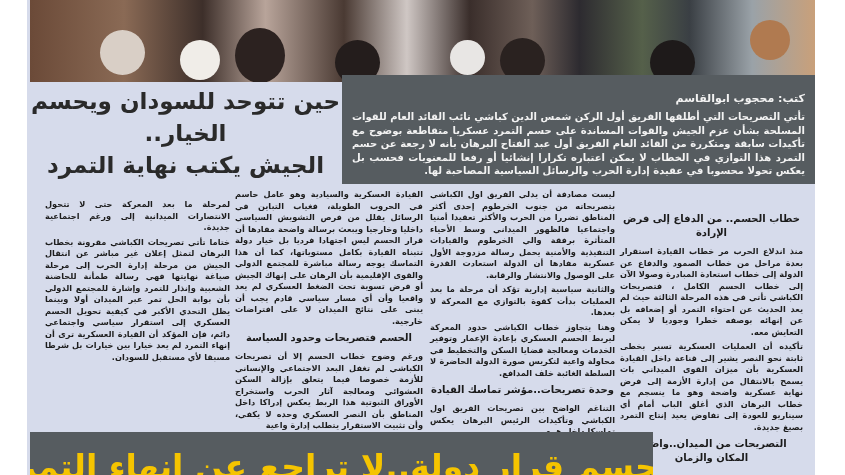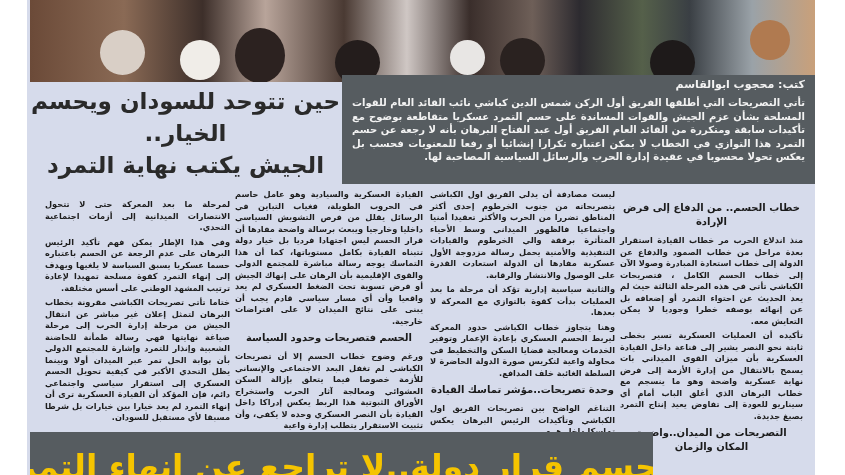--- a/index.html
+++ b/index.html
@@ -26,36 +26,36 @@
       display: flex; flex-direction: column; justify-content: center; align-items: center;
     }
     .headline-line {
       font-family: "DejaVu Sans", sans-serif; font-weight: bold;
       font-size: 23px; line-height: 32px; color: #2a2a2a;
     }
 
     
     .lead-box {
       position: absolute; left: 342px; top: 75px; width: 473px; height: 109px;
-      background: #565c60; color: #f2f2f2; padding: 2px 10px 4px 10px;
+      background: #565c60; color: #f2f2f2; padding: 16px 10px 4px 10px;
     }
     .lead-byline { font-size: 11px; font-weight: bold; line-height: 16px; margin-bottom: 3px; }
     .lead-text { font-size: 10px; font-weight: bold; line-height: 13.6px; text-align: justify; }
 
     
     .col {
       position: absolute; top: 189px; font-size: 8.2px; line-height: 11.5px;
       color: #1e1e1e; text-align: justify; font-weight: bold;
     }
     .col p { margin-bottom: 3px; }
     .subhead {
       font-size: 10px; font-weight: bold; text-align: center; line-height: 14px;
       margin: 4px 0 6px 0; color: #1a1a1a;
     }
-    .col1 { left: 620px; width: 183px; top: 197px; }
+    .col1 { left: 620px; width: 183px; top: 208px; }
     .col2 { left: 430px; width: 185px; }
     .col3 { left: 235px; width: 188px; }
     .col4 { left: 45px; width: 185px; top: 199px; }
 
     
     .banner {
       position: absolute; left: 30px; top: 432px; width: 623px; height: 43px;
       background: #565c60; display: flex; align-items: flex-end; justify-content: center;
       overflow: hidden;
     }
@@ -101,24 +101,23 @@
   <p>ليست مصادفة أن يدلي الفريق اول الكباشي بتصريحاته من جنوب الخرطوم إحدى أكثر المناطق تضررا من الحرب والأكثر تعقيدا أمنيا واجتماعيا فالظهور الميداني وسط الأحياء المتأثرة برفقة والي الخرطوم والقيادات التنفيذية والأمنية يحمل رسالة مزدوجة الأول عسكرية مفادها أن الدولة استعادت القدرة على الوصول والانتشار والرقابة.</p>
   <p>والثانية سياسية إدارية تؤكد أن مرحلة ما بعد العمليات بدأت كقوة بالتوازي مع المعركة لا بعدها.</p>
   <p>وهنا يتجاوز خطاب الكباشي حدود المعركة ليربط الحسم العسكري بإعادة الإعمار وتوفير الخدمات ومعالجة قضايا السكن والتخطيط في محاولة واعية لتكريس صورة الدولة الحاضرة لا السلطة الغائبة خلف المدافع.</p>
   <div class="subhead">وحدة تصريحات..مؤشر تماسك القيادة</div>
   <p>التناغم الواضح بين تصريحات الفريق اول الكباشي وتأكيدات الرئيس البرهان يعكس تماسكا داخل هرم</p>
 </div>
 
 <div class="col col3">
   <p>القيادة العسكرية والسيادية وهو عامل حاسم في الحروب الطويلة، فغياب التباين في الرسائل يقلل من فرص التشويش السياسي داخليا وخارجيا ويبعث برسالة واضحة مفادها أن قرار الحسم ليس اجتهادا فرديا بل خيار دولة تتبناه القيادة بكامل مستوياتها، كما أن هذا التماسك يوجه رسالة مباشرة للمجتمع الدولي والقوى الإقليمية بأن الرهان على إنهاك الجيش أو فرض تسوية تحت الضغط العسكري لم يعد واقعيا وأن أي مسار سياسي قادم يجب أن يبنى على نتائج الميدان لا على افتراضات خارجية.</p>
   <div class="subhead">الحسم فتصريحات وحدود السياسة</div>
-  <p>ورغم وضوح خطاب الحسم إلا أن تصريحات الكباشي لم تغفل البعد الاجتماعي والإنساني للأزمة خصوصا فيما يتعلق بإزالة السكن العشوائي ومعالجة آثار الحرب واستخراج الأوراق الثبوتية هذا الربط يعكس إدراكا داخل القيادة بأن النصر العسكري وحده لا يكفي، وأن تثبيت الاستقرار يتطلب إدارة واعية</p>
+  <p>ورغم وضوح خطاب الحسم إلا أن تصريحات الكباشي لم تغفل البعد الاجتماعي والإنساني للأزمة خصوصا فيما يتعلق بإزالة السكن العشوائي ومعالجة آثار الحرب واستخراج الأوراق الثبوتية هذا الربط يعكس إدراكا داخل المناطق بأن النصر العسكري وحده لا يكفي، وأن تثبيت الاستقرار يتطلب إدارة واعية</p>
 </div>
 
 <div class="col col4">
-  <p>لمرحلة ما بعد المعركة حتى لا تتحول الانتصارات الميدانية إلى أزمات اجتماعية التحدي.</p>
-  <p>وفي هذا الإطار يمكن فهم تأكيد الرئيس البرهان على عدم الرجعة عن الحسم باعتباره حسما عسكريا يسبق السياسة لا يلغيها ويهدف إلى إنهاء التمرد كقوة مسلحة تمهيدا لإعادة ترتيب المشهد الوطني على أسس مختلفة.</p>
+  <p>لمرحلة ما بعد المعركة حتى لا تتحول الانتصارات الميدانية إلى ورغم اجتماعية جديدة.</p>
   <p>ختاما تأتي تصريحات الكباشي مقرونة بخطاب البرهان لتمثل إعلان غير مباشر عن انتقال الجيش من مرحلة إدارة الحرب إلى مرحلة صياغة نهايتها فهي رسالة طمأنة للحاضنة الشعبية وإنذار للتمرد وإشارة للمجتمع الدولي بأن بوابة الحل تمر عبر الميدان أولا وبينما يظل التحدي الأكبر في كيفية تحويل الحسم العسكري إلى استقرار سياسي واجتماعي دائم، فإن المؤكد أن القيادة العسكرية ترى أن إنهاء التمرد لم يعد خيارا بين خيارات بل شرطا مسبقا لأي مستقبل للسودان.</p>
 </div>
 
 <div class="banner">
   <div class="banner-text">الحسم قرار دولة..لا تراجع عن انهاء التمرد</div>
 </div>
 
 </body></html>

